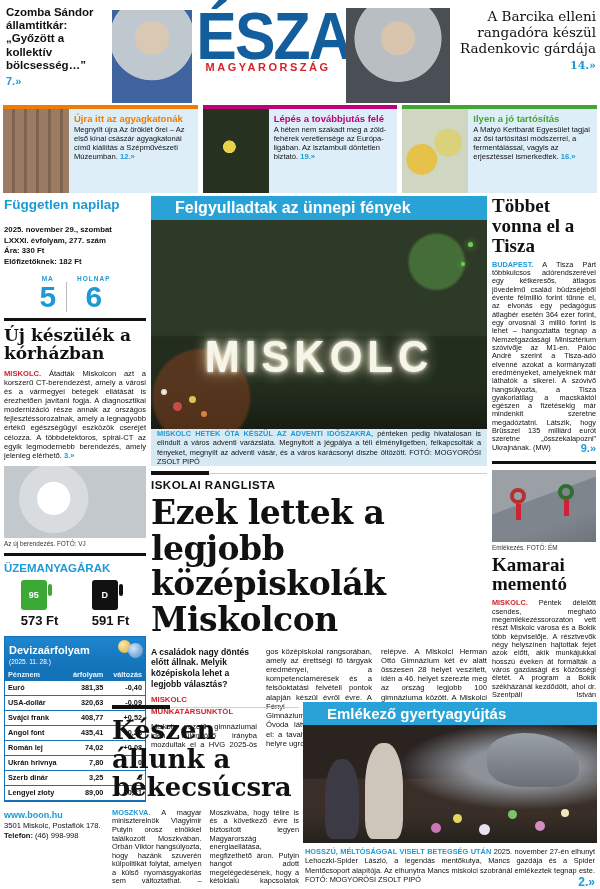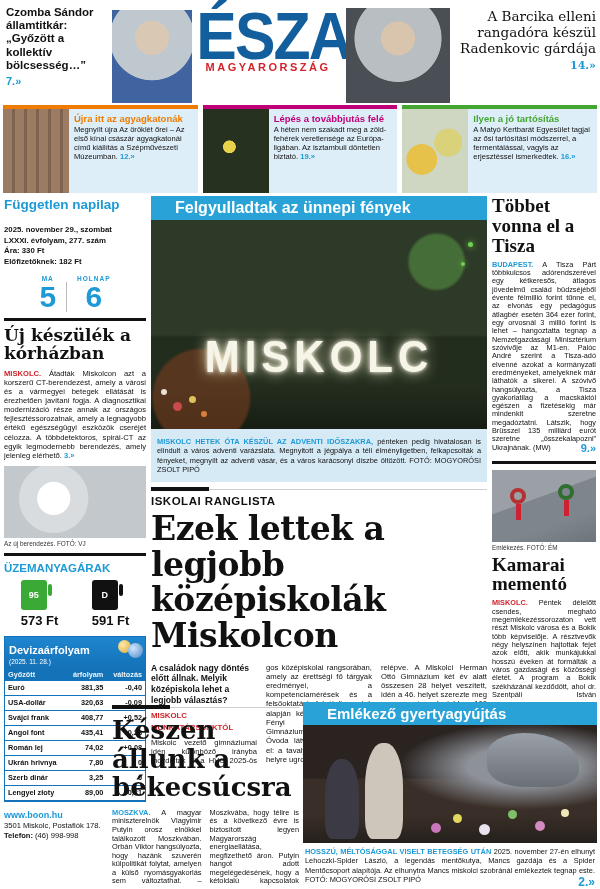--- a/index.html
+++ b/index.html
@@ -94,21 +94,21 @@
   .main { position:absolute; left:151px; top:196px; width:336px; }
   .photo-banner { background:#29a3d7; color:#fff; font-weight:900; font-size:16px; padding:3px 24px; }
   .main-photo { position:relative; width:100%; height:209px;
       background: radial-gradient(circle at 85% 20%, rgba(90,160,70,.5) 0 8%, transparent 9%),
                   radial-gradient(circle at 15% 85%, rgba(120,60,30,.6) 0 14%, transparent 15%),
                   linear-gradient(#2e3a28 0 55%, #232d1e 56% 80%, #171d12); }
   .miskolc-letters { position:absolute; left:0; right:0; top:54%; text-align:center;
       font-size:42px; font-weight:900; color:#f7f4e8; letter-spacing:5px;
       text-shadow:0 0 14px rgba(255,250,210,.95), 0 0 4px #fff; transform:scaleY(1.05); }
   .flower-dot { position:absolute; border-radius:50%; }
-  .photo-caption { background:#d6eaf6; font-size:7.4px; line-height:1.25; padding:8px 6px; text-align:justify; }
+  .photo-caption { background:#d6eaf6; font-size:7.4px; line-height:1.25; padding:0 6px; text-align:justify; }
   .cap-lead { color:#1d9ad6; font-weight:900; }
   .kicker-rule { margin-top:7px; border-top:1px solid #cfcfcf; position:relative; height:5px; }
   .kicker-rule .thick { position:absolute; left:0; top:-3px; width:58px; height:4px; background:#111; }
   .kicker { font-size:11.5px; font-weight:900; letter-spacing:.5px; margin:1px 0 4px; }
   .main-headline { font-size:33px; line-height:1.08; font-weight:600; letter-spacing:-.5px; margin-bottom:9px; }
   .cols3 { display:flex; gap:9px; height:102px; overflow:hidden; }
   .col { flex:1; font-size:7.7px; line-height:1.2; text-align:justify; }
   .standfirst { font-weight:900; font-size:8.6px; line-height:1.25; text-align:left; margin-bottom:5px; }
   .byline { color:#d2232a; font-weight:900; font-size:7.8px; line-height:1.5; text-align:left; }
   .col .bodytext { margin-top:4px; }
@@ -249,21 +249,21 @@
     <div class="fx">
       <div class="fx-head">
         <span class="fx-title">Devizaárfolyam</span>
         <div class="fx-date">(2025. 11. 28.)</div>
         <span class="coin c1"></span>
         <span class="coin c2"></span>
       </div>
       <table class="fx-table">
         <thead>
           <tr>
-            <th>Győzött</th>
+            <th>Pénznem</th>
             <th>árfolyam</th>
             <th>változás</th>
           </tr>
         </thead>
         <tbody>
           <tr>
               <td>Euró</td>
               <td>381,35</td>
               <td>-0,40</td>
             </tr>

